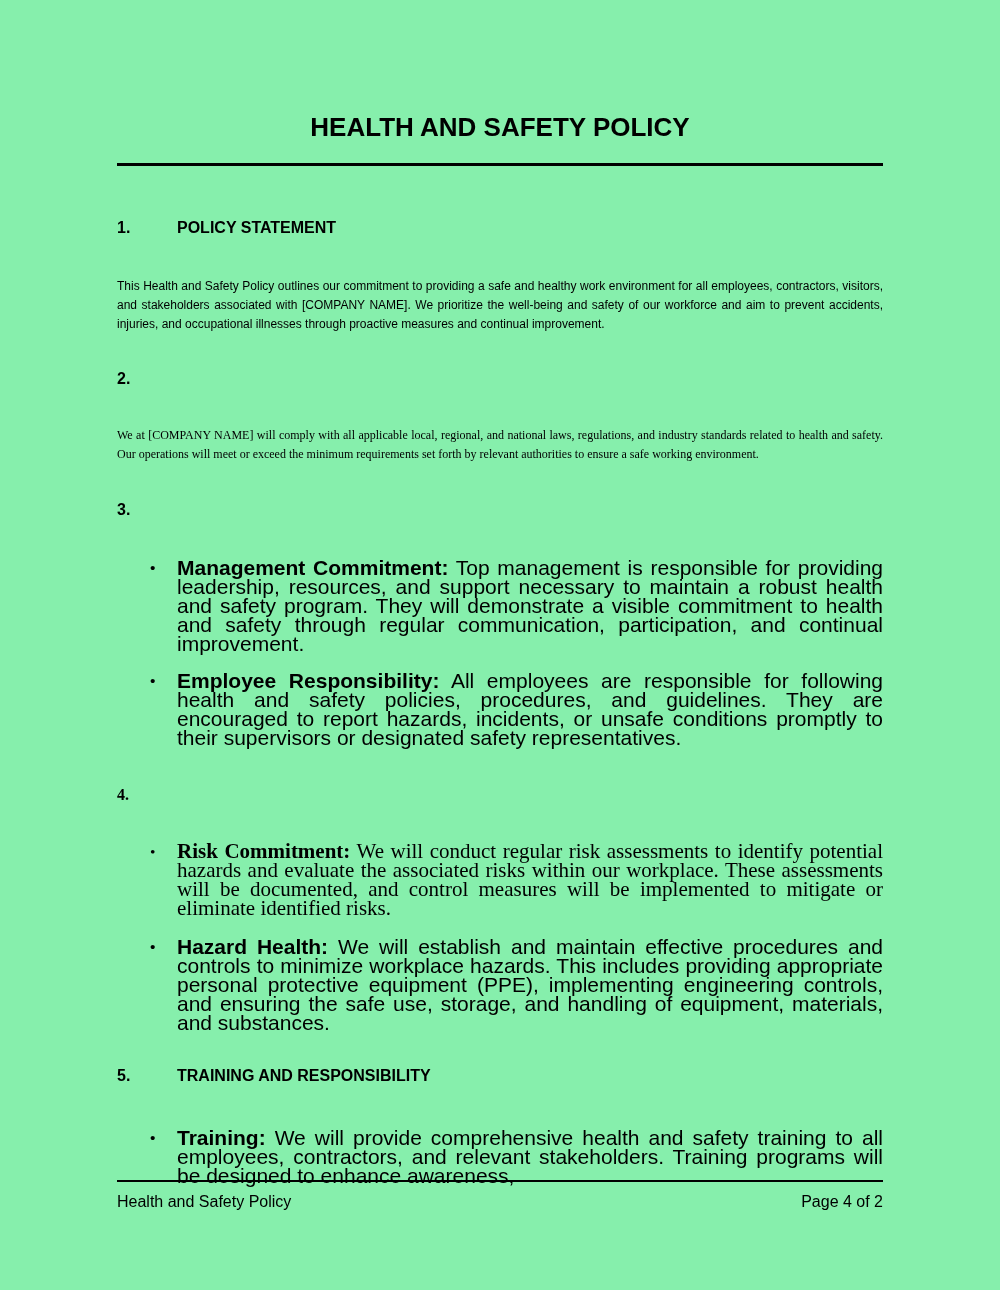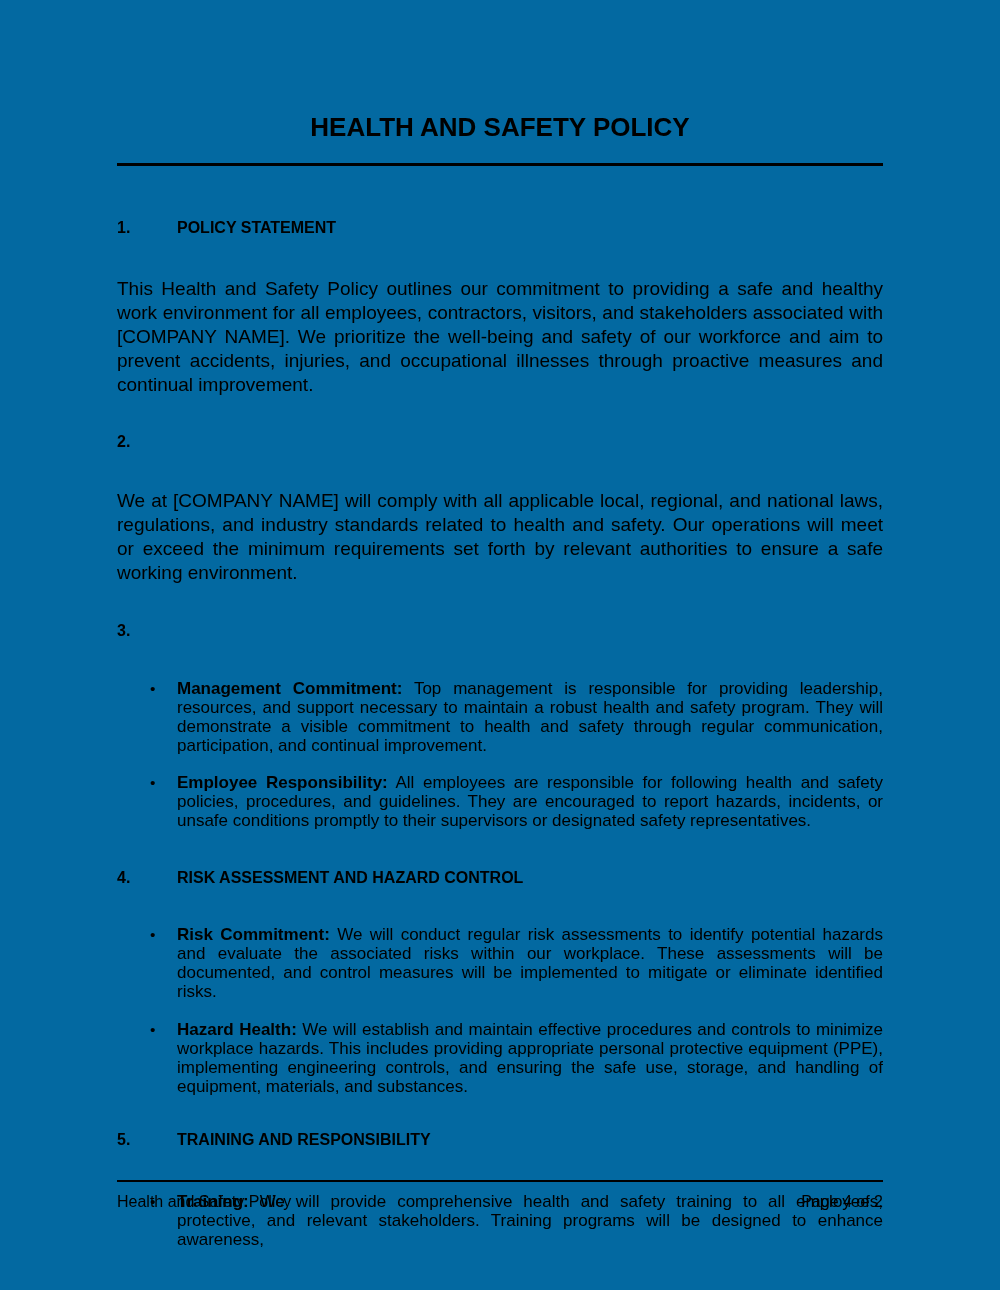--- a/index.html
+++ b/index.html
@@ -1,21 +1,21 @@
 <!DOCTYPE html>
 <html><head>
 <meta charset="utf-8">
 <style>
   html, body { margin: 0; padding: 0; background: #ffffff; }
   .page {
     width: 1000px;
     height: 1290px;
     box-sizing: border-box;
     position: relative;
-    background: #0369a1;
+    background: #86efac;
     color: #000000;
     font-family: "Liberation Sans", sans-serif;
     padding: 112px 117px 0 117px;
     overflow: hidden;
   }
   .doc-title {
     font-size: 26px;
     font-weight: bold;
     line-height: 30px;
     text-align: center;
@@ -28,45 +28,45 @@
   }
   .heading {
     display: flex;
     font-weight: bold;
     font-size: 16px;
     line-height: 19px;
   }
   .heading .num { width: 60px; flex-shrink: 0; }
   .body-text {
     margin: 0;
-    font-size: 19px;
-    line-height: 24px;
+    font-size: 12px;
+    line-height: 19px;
     text-align: justify;
     text-align-last: left;
   }
   .bullet { display: flex; }
   .bullet .dot {
     margin-left: 33px;
     width: 27px;
     flex-shrink: 0;
     font-size: 15.5px;
     line-height: 19px;
   }
   .bullet .btext {
     flex: 1;
-    font-size: 17px;
+    font-size: 21px;
     line-height: 19px;
     text-align: justify;
     text-align-last: left;
   }
   .bullet .btext b { font-weight: bold; }
   .mt-52 { margin-top: 52px; }
   .mt-40 { margin-top: 40px; }
   .mt-35 { margin-top: 35px; }
-  .mt-38 { margin-top: 38px; }
+  .mt-38 { margin-top: 38px; font-family: Liberation Serif, serif; }
   .mt-36 { margin-top: 36px; }
   .mt-39 { margin-top: 39px; }
   .mt-18 { margin-top: 18px; }
   .mt-19 { margin-top: 19px; }
   .mt-34 { margin-top: 34px; }
   .mt-43 { margin-top: 43px; }
   .footer {
     position: absolute;
     left: 117px;
     right: 117px;
@@ -108,38 +108,37 @@
     <span class="dot">•</span>
     <span class="btext"><b>Management Commitment:</b><span> Top management is responsible for providing leadership, resources, and support necessary to maintain a robust health and safety program. They will demonstrate a visible commitment to health and safety through regular communication, participation, and continual improvement.</span></span>
   </div>
   <div class="bullet mt-18">
     <span class="dot">•</span>
     <span class="btext"><b>Employee Responsibility:</b><span> All employees are responsible for following health and safety policies, procedures, and guidelines. They are encouraged to report hazards, incidents, or unsafe conditions promptly to their supervisors or designated safety representatives.</span></span>
   </div>
 
   <div class="heading mt-38">
     <span class="num">4.</span>
-    <span>RISK ASSESSMENT AND HAZARD CONTROL</span>
   </div>
   <div class="bullet mt-38">
     <span class="dot">•</span>
     <span class="btext"><b>Risk Commitment:</b><span> We will conduct regular risk assessments to identify potential hazards and evaluate the associated risks within our workplace. These assessments will be documented, and control measures will be implemented to mitigate or eliminate identified risks.</span></span>
   </div>
   <div class="bullet mt-19">
     <span class="dot">•</span>
     <span class="btext"><b>Hazard Health:</b><span> We will establish and maintain effective procedures and controls to minimize workplace hazards. This includes providing appropriate personal protective equipment (PPE), implementing engineering controls, and ensuring the safe use, storage, and handling of equipment, materials, and substances.</span></span>
   </div>
 
   <div class="heading mt-34">
     <span class="num">5.</span>
     <span>TRAINING AND RESPONSIBILITY</span>
   </div>
   <div class="bullet mt-43">
     <span class="dot">•</span>
-    <span class="btext"><b>Training:</b><span> We will provide comprehensive health and safety training to all employees, protective, and relevant stakeholders. Training programs will be designed to enhance awareness,</span></span>
+    <span class="btext"><b>Training:</b><span> We will provide comprehensive health and safety training to all employees, contractors, and relevant stakeholders. Training programs will be designed to enhance awareness,</span></span>
   </div>
 
   <div class="footer">
     <div class="footer-rule"></div>
     <div class="footer-row">
       <span>Health and Safety Policy</span>
       <span>Page 4 of 2</span>
     </div>
   </div>
 

